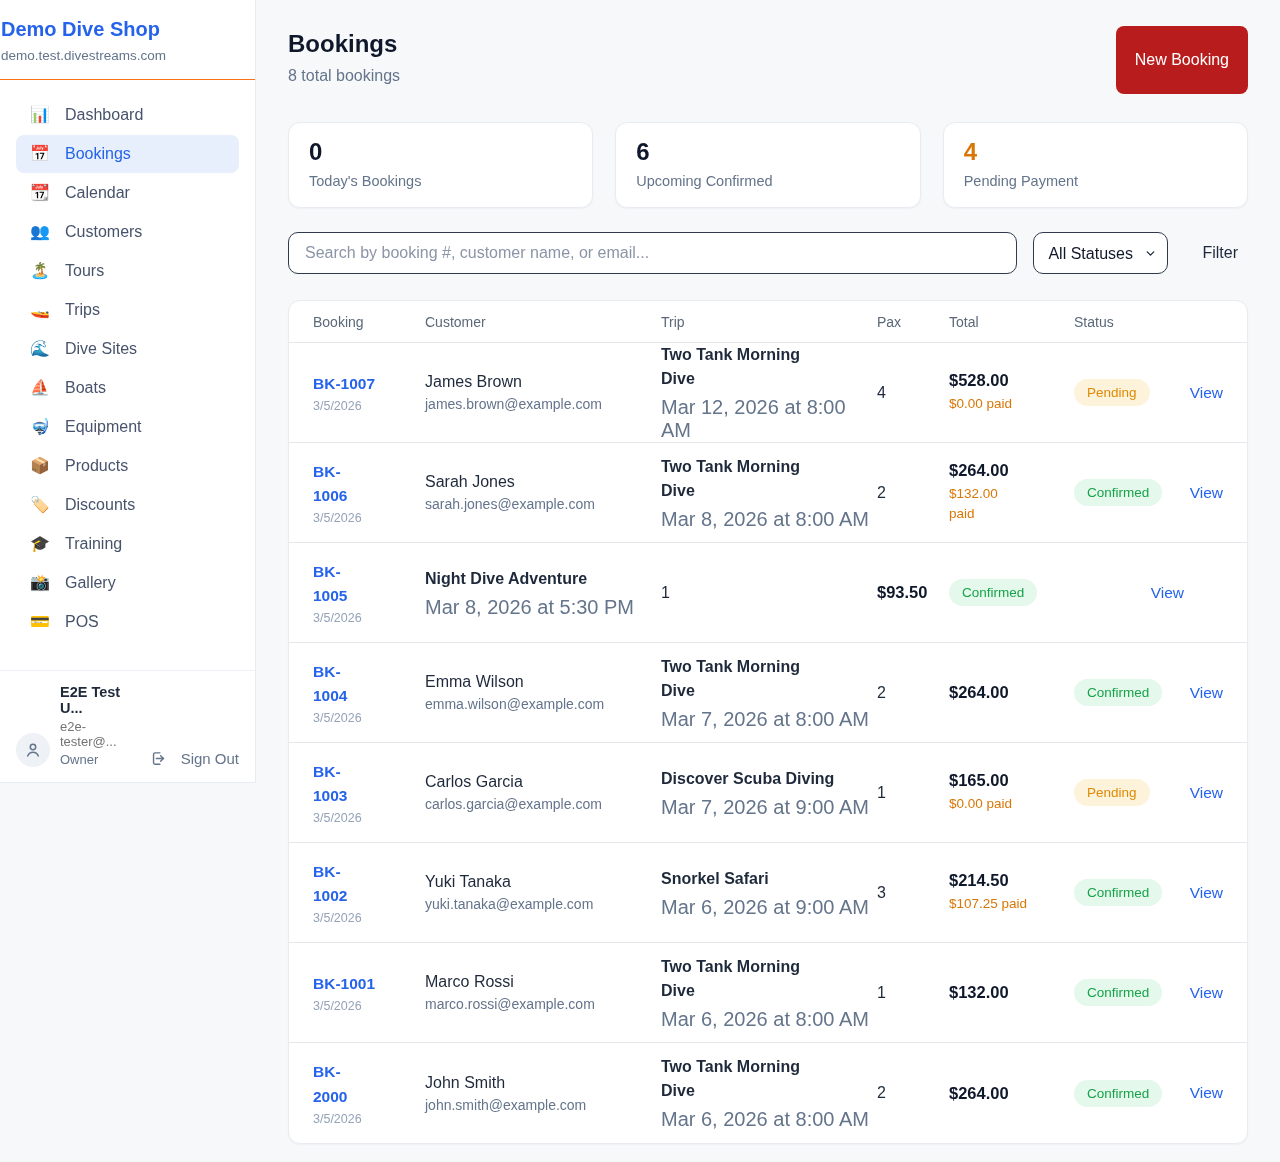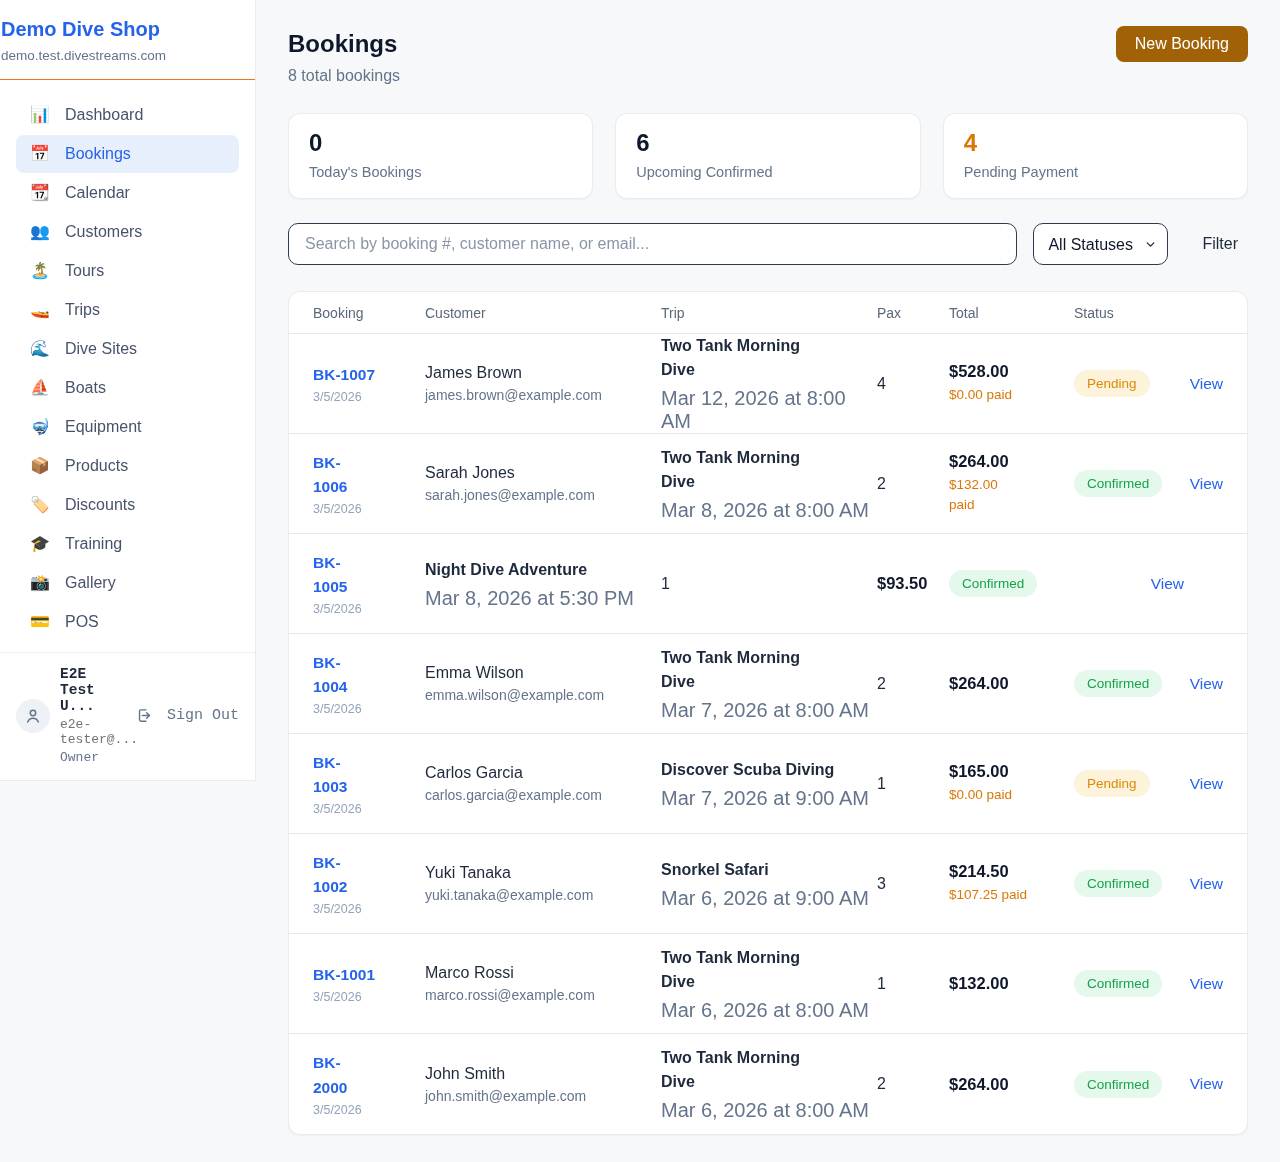--- a/index.html
+++ b/index.html
@@ -27,44 +27,44 @@
   .nav-item {
     display: flex; align-items: center; gap: 15px;
     padding: 10px 14px; border-radius: 8px;
     color: #47536b; font-size: 16px; cursor: pointer;
     margin-bottom: 1px;
   }
   .nav-item.active { background: #e8effc; color: #2563eb; }
   .nav-icon { width: 20px; font-size: 16px; line-height: 1; text-align: center; }
   .user-footer {
     border-top: 1px solid #edf0f4;
-    margin-top: 0;
+    margin-top: 18px;
     padding: 13px 16px 15px;
-    display: flex; align-items: center; gap: 10px; font-family: Liberation Mono, monospace;
+    display: flex; align-items: flex-end; gap: 10px;
   }
   .avatar {
     width: 34px; height: 34px; flex: 0 0 34px;
     background: #eef1f5; border-radius: 50%;
     display: flex; align-items: center; justify-content: center;
   }
   .user-info { flex: 1; min-width: 0; }
   .user-name { font-size: 14.5px; font-weight: 700; color: #1e293b; }
   .user-email { font-size: 13px; color: #737373; margin-top: 3px; }
   .user-role { font-size: 13px; color: #64748b; margin-top: 3px; }
   .signout { display: flex; align-items: center; gap: 14px; color: #64748b; font-size: 15px; cursor: pointer; white-space: nowrap; }
 
   
   .main { flex: 1; padding: 26px 32px 32px; min-width: 0; }
   .header-row { display: flex; justify-content: space-between; align-items: flex-start; }
   .page-title { font-size: 24px; font-weight: 700; color: #0f172a; margin: 4px 0 0; }
   .page-subtitle { font-size: 16px; color: #64748b; margin-top: 9px; }
   .btn-primary {
-    background: #a16207; color: #ffffff; border: none;
+    background: #b91c1c; color: #ffffff; border: none;
     font-size: 16px; font-weight: 500;
-    padding: 9px 19px; border-radius: 8px; cursor: pointer;
+    padding: 25px 19px; border-radius: 8px; cursor: pointer;
     font-family: inherit;
   }
 
   .stats { display: flex; gap: 22px; margin-top: 28px; }
   .stat-card {
     flex: 1; background: #ffffff;
     border: 1px solid #e8ebf0; border-radius: 12px;
     padding: 15px 20px 18px;
     box-shadow: 0 1px 2px rgba(16,24,40,.04);
   }

